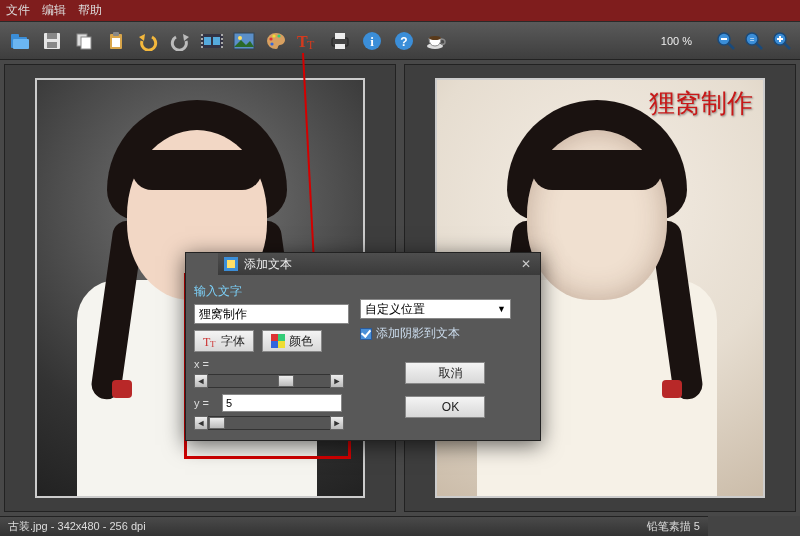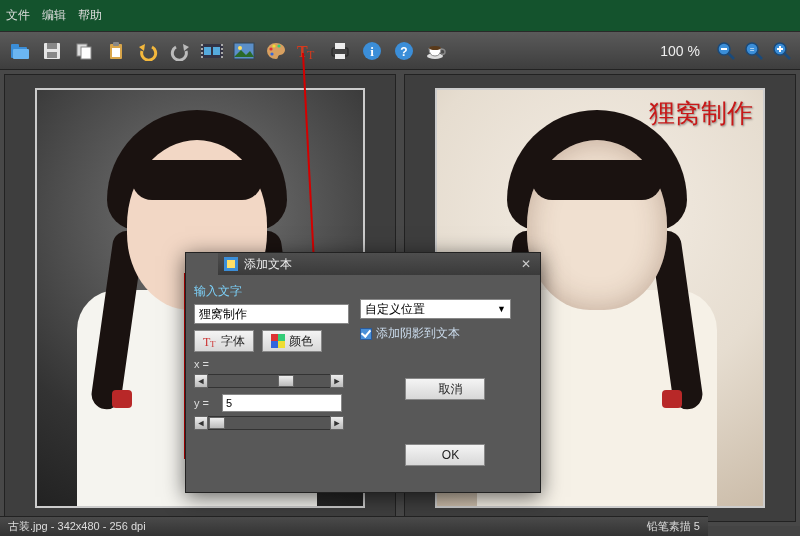--- a/index.html
+++ b/index.html
@@ -1,27 +1,27 @@
 <!DOCTYPE html>
 <html><head>
 <meta charset="utf-8">
 <style>
   * { box-sizing: border-box; margin: 0; padding: 0; }
   html, body { width: 800px; height: 536px; overflow: hidden; font-family: "Microsoft YaHei", Arial, sans-serif; font-size: 12px; }
   body { background: #444; color: #ddd; }
 
   
-  .menubar { height: 32px; background: #14532d; display: flex; align-items: center; padding: 0 6px; gap: 12px; border-bottom: 1px solid #2a2a2a; }
+  .menubar { height: 22px; background: #7f1d1d; display: flex; align-items: center; padding: 0 6px; gap: 12px; border-bottom: 1px solid #2a2a2a; }
   .menubar span { color: #ddd; }
 
   
   .toolbar { height: 38px; background: linear-gradient(#5a5a5a,#3e3e3e); display: flex; align-items: center; padding: 0 6px; gap: 4px; border-bottom: 1px solid #222; position: relative; }
   .tbtn { width: 28px; height: 28px; display: flex; align-items: center; justify-content: center; border-radius: 3px; }
   .tspacer { flex: 1; }
-  .zoom-label { color: #eee; margin-right: 10px; font-size: 14px; }
+  .zoom-label { color: #eee; margin-right: 18px; font-size: 11px; }
   .mag { width: 24px; height: 24px; display:flex; align-items:center; justify-content:center; }
 
   
   .workarea { position: relative; width: 800px; height: 456px; background: #484848; display: flex; }
   .pane { flex:1; position: relative; margin: 4px; background: #3e3e3e; border: 1px solid #222; display:flex; align-items:center; justify-content:center; }
   .imgbox { width: 330px; height: 420px; background: #888; border: 2px solid #ccc; position: relative; overflow: hidden; }
   .imgbox.original { background: radial-gradient(circle at 50% 30%, #777 0%, #333 70%, #222 100%); }
   .imgbox.effect { background: radial-gradient(circle at 50% 30%, #f4ede4 0%, #e6ddd0 55%, #cbbca9 100%); }
   .face { position:absolute; left: 90px; top: 50px; width: 140px; height: 170px; border-radius: 50% 50% 45% 45%; background: #f2d7c5; }
   .face.eff { background: #f0e0d0; box-shadow: inset 0 0 30px rgba(80,40,20,0.3); }
@@ -58,21 +58,21 @@
   .cbox::after { content:""; position:absolute; left:2px; top:-1px; width:4px; height:7px; border:solid #fff; border-width:0 2px 2px 0; transform:rotate(40deg); }
   .coord-row { display:flex; align-items:center; gap:6px; margin-top:6px; }
   .coord-label { width:22px; color:#ddd; font-size:11px; }
   .coord-input { width:120px; height:18px; background:#fff; border:1px solid #888; color:#000; font-size:11px; padding:0 3px; }
   .slider { margin-top:4px; width:150px; height:14px; display:flex; align-items:center; }
   .slider .arrow { width:14px; height:14px; background:linear-gradient(#eee,#bbb); border:1px solid #666; display:flex; align-items:center; justify-content:center; font-size:9px; color:#333; }
   .slider .track { flex:1; height:14px; background:#555; border:1px solid #333; border-left:none; border-right:none; position:relative; }
   .slider .thumb { position:absolute; top:0; width:16px; height:12px; background:linear-gradient(#eee,#bbb); border:1px solid #666; }
   .dlg-left { float:left; width:160px; }
   .dlg-right { float:left; width:170px; margin-left:6px; }
-  .action-btn { width:80px; height:22px; background:linear-gradient(#f4f4f4,#d8d8d8); border:1px solid #888; color:#222; font-size:12px; display:flex; align-items:center; justify-content:center; margin:16px auto;padding-left:11px; }
+  .action-btn { width:80px; height:22px; background:linear-gradient(#f4f4f4,#d8d8d8); border:1px solid #888; color:#222; font-size:12px; display:flex; align-items:center; justify-content:center; margin:0 auto;padding-left:11px; }
   .clearfix::after { content:""; display:block; clear:both; }
 
   svg { display:block; }
 </style>
 </head>
 <body>
 
 <div class="menubar">
   <span>文件</span>
   <span>编辑</span>

